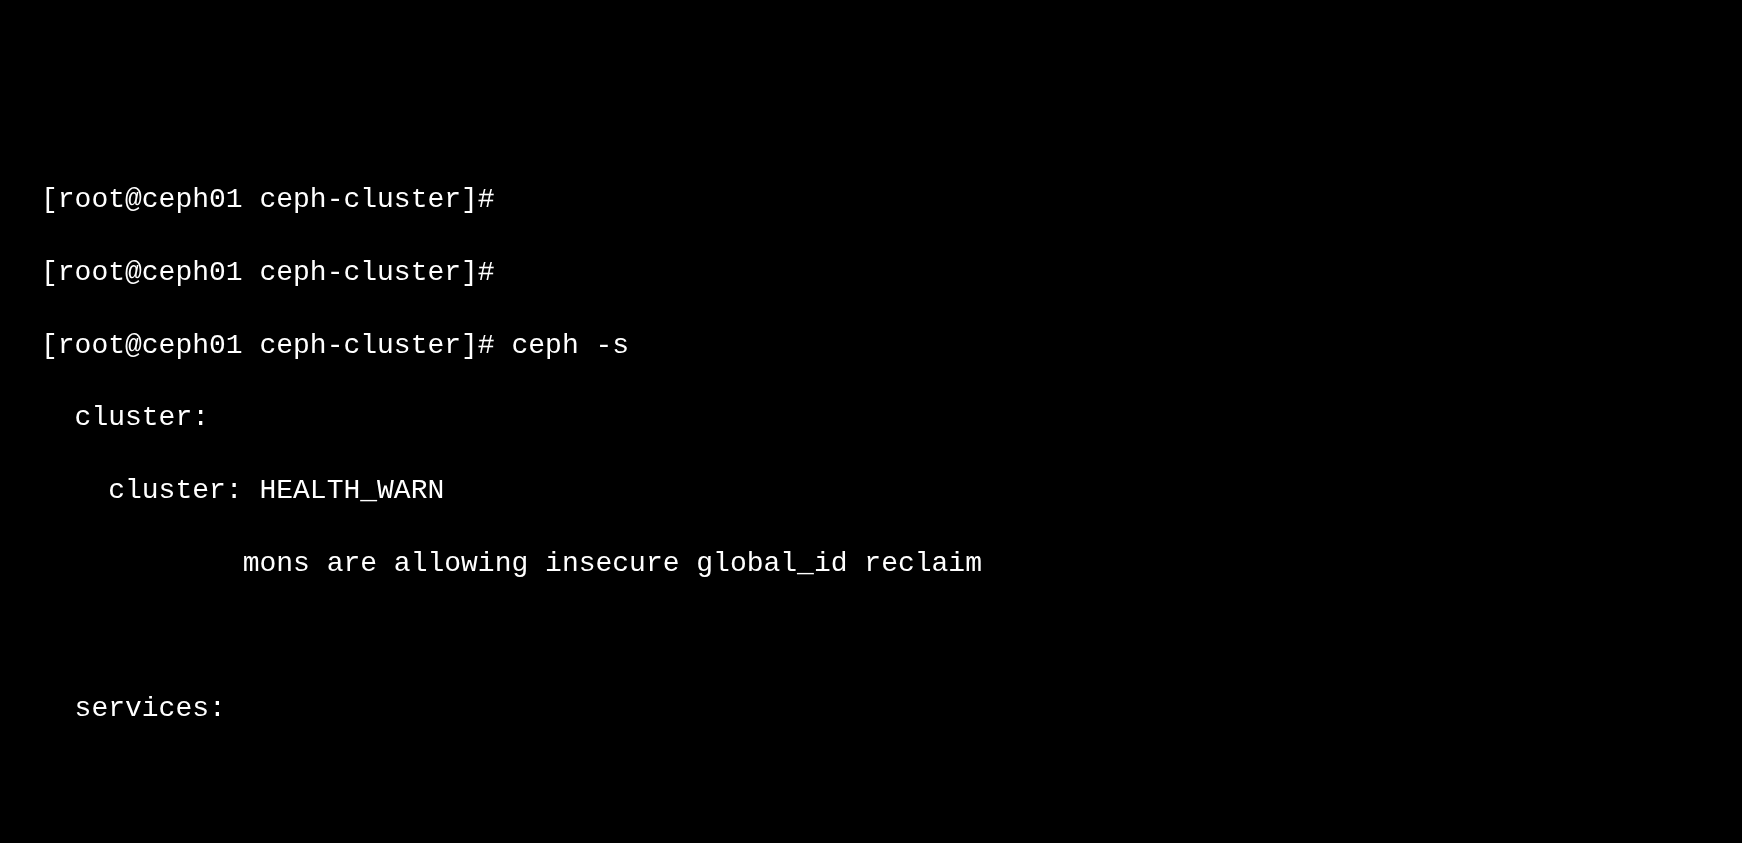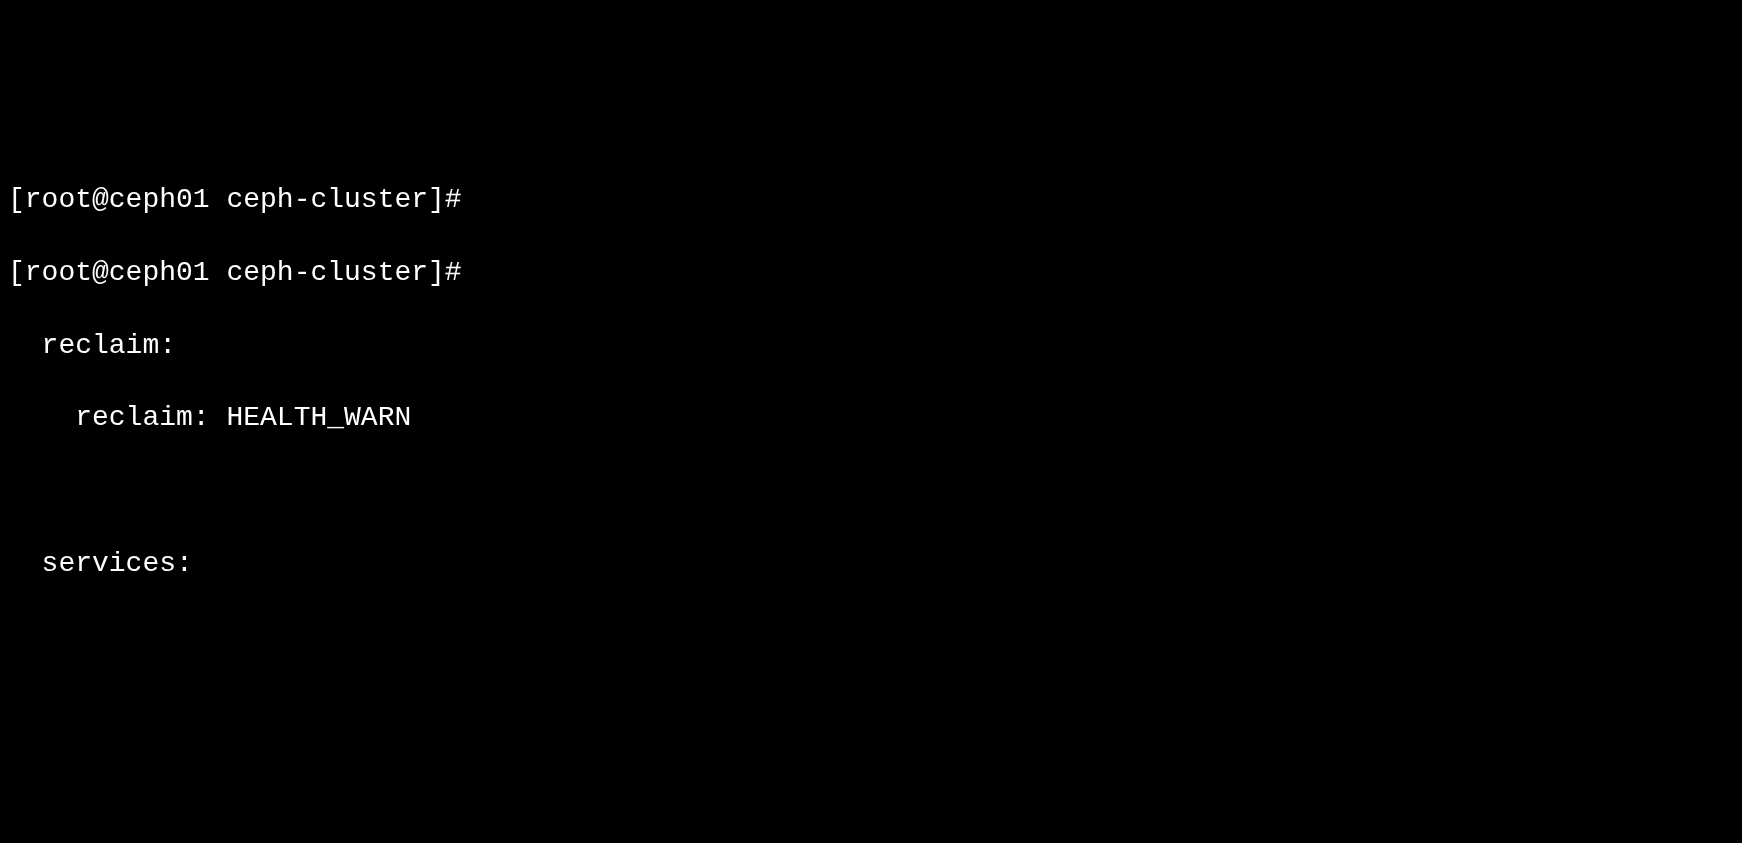--- a/index.html
+++ b/index.html
@@ -17,32 +17,35 @@
       width: 1742px;
       height: 843px;
       overflow: hidden;
       white-space: pre;
     }
     .terminal {
       padding: 0 8px;
     }
     .line {
       min-height: 36px;
+      margin-left: 33px;
     }
   </style>
 </head>
 <body>
 
 
 
 <div class="terminal">
 <div class="line">[root@ceph01 ceph-cluster]#</div>
 <div class="line">[root@ceph01 ceph-cluster]# </div>
-<div class="line">  reclaim:</div>
-<div class="line">    reclaim: HEALTH_WARN</div>
+<div class="line">[root@ceph01 ceph-cluster]# ceph -s</div>
+<div class="line">  cluster:</div>
+<div class="line">    cluster: HEALTH_WARN</div>
+<div class="line">            mons are allowing insecure global_id reclaim</div>
 <div class="line"> </div>
 <div class="line">  services:</div>
 
 
 
 
 
 
 
 

